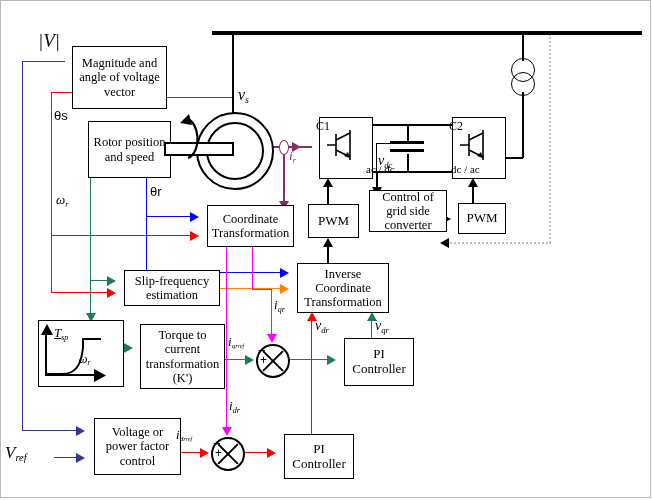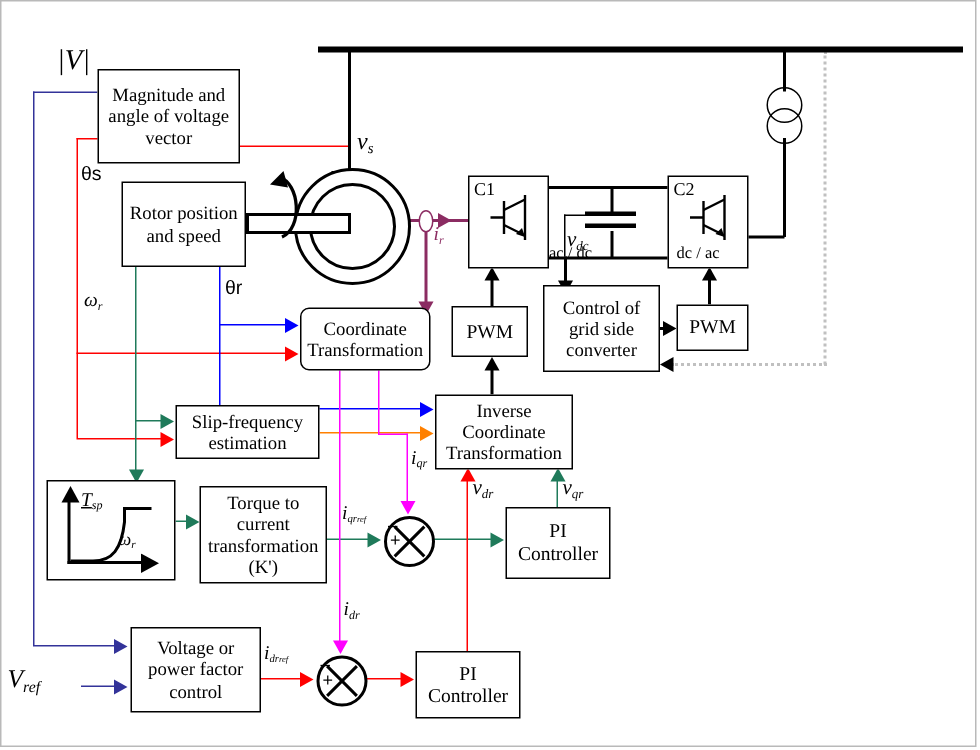--- a/index.html
+++ b/index.html
@@ -6,21 +6,21 @@
   html,body{margin:0;padding:0;background:#ffffff;}
   body{font-family:"Liberation Serif",serif;}
   #root{position:relative;width:653px;height:500px;background:#ffffff;overflow:hidden;}
 
   
   .frame{position:absolute;left:0;top:0;width:651px;height:498px;border:1px solid #b9b9b9;box-sizing:border-box;}
 
   
   .blk{position:absolute;border:1.4px solid #000;background:#fff;box-sizing:border-box;
        display:flex;align-items:center;justify-content:center;text-align:center;
-       font-family:"Liberation Serif",serif;color:#000;line-height:1.14;z-index:6;}
+       font-family:"Liberation Serif",serif;color:#000;line-height:1.14;z-index:6;margin-left:7px;}
 
   
   .ln{position:absolute;z-index:3;}
   .lh{height:0;border-top-style:solid;}
   .lv{width:0;border-left-style:solid;}
 
   
   .ar{position:absolute;width:0;height:0;z-index:5;}
   .ar-r{border-top:5px solid transparent;border-bottom:5px solid transparent;border-left:9px solid #000;}
   .ar-l{border-top:5px solid transparent;border-bottom:5px solid transparent;border-right:9px solid #000;}
@@ -162,37 +162,37 @@
   </svg>
 
   <div class="blk" style="left:301px;top:204px;width:51px;height:34px;font-size:13px;">
     <span>PWM</span>
   </div>
   <div class="ln lv" style="left:327px;top:186px;height:18px;border-left-width:2px;border-left-color:#000;"></div>
   <div class="ar ar-u" style="left:323px;top:178px;border-bottom-color:#000;"></div>
   <div class="ln lv" style="left:327px;top:245px;height:18px;border-left-width:2px;border-left-color:#000;"></div>
   <div class="ar ar-u" style="left:323px;top:238px;border-bottom-color:#000;"></div>
 
-  <div class="blk" style="left:362px;top:190px;width:78px;height:58px;font-size:12.5px;padding:2px 3px;">
+  <div class="blk" style="left:362px;top:190px;width:78px;height:42px;font-size:12.5px;padding:2px 3px;">
     <span>Control of grid side converter</span>
   </div>
 
   <div class="blk" style="left:451px;top:203px;width:48px;height:31px;font-size:13px;">
     <span>PWM</span>
   </div>
   <div class="ln lh" style="left:440px;top:218px;width:4px;border-top-width:2px;border-top-color:#000;"></div>
   <div class="ar ar-r" style="left:442px;top:214px;border-left-color:#000;"></div>
   <div class="ln lv" style="left:472px;top:186px;height:17px;border-left-width:2px;border-left-color:#000;"></div>
   <div class="ar ar-u" style="left:468px;top:178px;border-bottom-color:#000;"></div>
 
   <div class="dot dotv" style="left:549px;top:34px;height:209px;"></div>
   <div class="dot doth" style="left:447px;top:242px;width:104px;"></div>
   <div class="ar ar-l" style="left:440px;top:238px;border-right-color:#000;"></div>
 
-  <div class="blk" style="left:200px;top:205px;width:87px;height:42px;font-size:12.5px;padding:2px 3px;border-radius:6px;">
+  <div class="blk" style="left:200px;top:205px;width:87px;height:42px;font-size:12.5px;padding:2px 3px;">
     <span>Coordinate Transformation</span>
   </div>
 
   <div class="blk" style="left:117px;top:270px;width:96px;height:36px;font-size:12.5px;padding:2px 3px;">
     <span>Slip-frequency estimation</span>
   </div>
 
   <div class="blk" style="left:290px;top:263px;width:92px;height:50px;font-size:12.5px;padding:2px 3px;">
     <span>Inverse Coordinate Transformation</span>
   </div>

